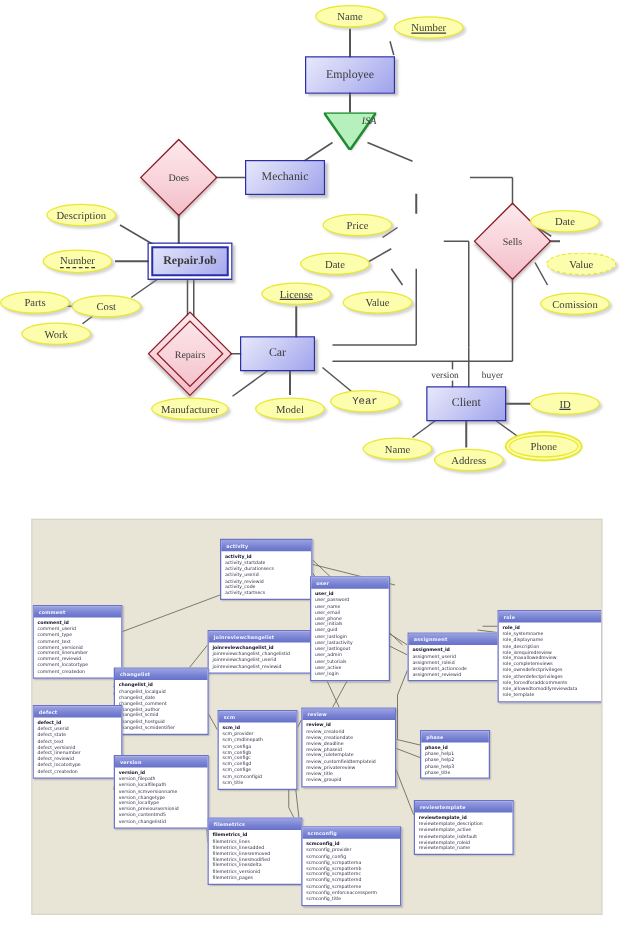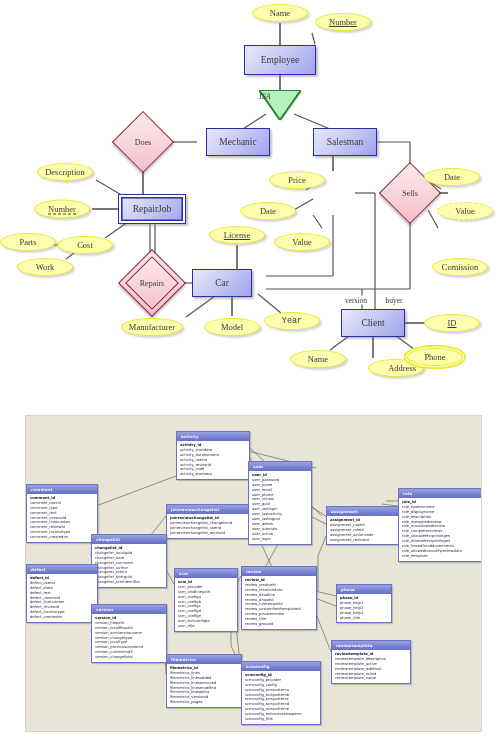--- a/index.html
+++ b/index.html
@@ -14,21 +14,21 @@
   .node{position:absolute;transform:translate(-50%,-50%);
         display:flex;align-items:center;justify-content:center;
         text-align:center;color:#3a3a3a;white-space:nowrap;}
 
   
   .entity{background:linear-gradient(135deg,#e7e8fb 0%,#c9cbf4 45%,#9fa3ec 100%);
           border:1.6px solid #2a2ea8;font-size:9.5px;
           box-shadow:2px 2px 2px rgba(120,120,120,.45);}
   .entity.weak{border:1.6px solid #2a2ea8;
           box-shadow:inset 0 0 0 2px #ffffff, inset 0 0 0 3.6px #2a2ea8,
-                     2px 2px 2px rgba(120,120,120,.45);}
+                     2px 2px 2px rgba(120,120,120,.45);font-weight:bold;}
 
   
   .rel{width:44px;height:44px;}
   .rel .dia{position:absolute;inset:0;
         background:linear-gradient(135deg,#fde9ec 0%,#f8d3da 55%,#f3bdc7 100%);
         border:1.6px solid #8d1b28;transform:rotate(45deg);
         box-shadow:2px 2px 2px rgba(120,120,120,.4);}
   .rel.weak .dia2{position:absolute;inset:5px;border:1.4px solid #8d1b28;
         transform:rotate(45deg);}
   .rel .lbl{position:relative;z-index:3;font-size:8px;color:#3a3a3a;}
@@ -36,21 +36,21 @@
   
   .isa{width:0;height:0;}
   .isa .tri{position:absolute;left:-21px;top:-13px;width:0;height:0;
         border-left:21px solid transparent;border-right:21px solid transparent;
         border-top:30px solid #b6f0bc;
         filter:drop-shadow(1.5px 1.5px 1px rgba(120,120,120,.45));}
   .isa .tri:after{content:"";position:absolute;left:-21px;top:-30px;width:0;height:0;
         border-left:21px solid transparent;border-right:21px solid transparent;
         border-top:30px solid transparent;}
   .isa .tribord{position:absolute;left:-21px;top:-13px;width:42px;height:30px;}
-  .isa .lbl{position:absolute;left:-21px;top:-11px;width:42px;text-align:left;
+  .isa .lbl{position:absolute;left:-21px;top:-11px;width:42px;text-align:right;
         font-size:8px;z-index:4;color:#3a3a3a;font-style:italic;}
 
   
   .attr{border-radius:50%;background:#fdfdae;border:1.6px solid #e8e82e;
         font-size:8.5px;padding:3px 7px;min-width:40px;
         box-shadow:2px 2px 2px rgba(150,150,150,.4);}
   .attr.key span{text-decoration:underline;}
   .attr.partialkey span{border-bottom:1.2px dashed #3a3a3a;}
   .attr.derived{border:1.6px dashed #e8e82e;}
   .attr.multi{box-shadow:0 0 0 1.6px #fdfdae, 0 0 0 3.2px #e8e82e,
@@ -140,25 +140,22 @@
       <line x1="404" y1="323" x2="430" y2="323"></line>
       <line x1="349" y1="336" x2="330" y2="350" stroke-width="1.2"></line>
       <line x1="373" y1="336" x2="373" y2="358"></line>
       <line x1="396" y1="336" x2="414" y2="349" stroke-width="1.2"></line>
     </g>
   </svg>
 
   <div class="node entity" style="left:280px;top:60px;width:70px;height:28px;">
     <span>Employee</span>
   </div>
-  <div class="node entity" style="left:228px;top:142px;width:62px;height:26px;margin-left:10px;">
+  <div class="node entity" style="left:228px;top:142px;width:62px;height:26px;">
     <span>Mechanic</span>
-  </div>
-  <div class="node entity" style="left:345px;top:142px;width:62px;height:26px;">
-    <span>Salesman</span>
   </div>
   <div class="node entity weak" style="left:152px;top:209px;width:66px;height:28px;">
     <span>RepairJob</span>
   </div>
   <div class="node entity" style="left:222px;top:283px;width:58px;height:26px;">
     <span>Car</span>
   </div>
   <div class="node entity" style="left:373px;top:323px;width:62px;height:26px;">
     <span>Client</span>
   </div>
@@ -211,45 +208,45 @@
     </div>
   <div class="node attr" style="left:232px;top:327px;">
     <span>Model</span>
     </div>
   <div class="node attr" style="left:292px;top:321px;font-family:Liberation Mono, monospace;">
     <span>Year</span>
     </div>
   <div class="node attr key" style="left:237px;top:235px;">
     <span>License</span>
     </div>
-  <div class="node attr" style="left:297px;top:180px;">
+  <div class="node attr" style="left:286px;top:180px;">
     <span>Price</span>
     </div>
   <div class="node attr" style="left:268px;top:211px;">
     <span>Date</span>
     </div>
   <div class="node attr" style="left:302px;top:242px;">
     <span>Value</span>
     </div>
   <div class="node attr" style="left:452px;top:177px;">
     <span>Date</span>
     </div>
   <div class="node attr derived" style="left:465px;top:211px;">
     <span>Value</span>
     </div>
-  <div class="node attr" style="left:460px;top:243px;margin-top:24px;">
+  <div class="node attr" style="left:460px;top:243px;">
     <span>Comission</span>
     </div>
   <div class="node attr key" style="left:452px;top:323px;">
     <span>ID</span>
     </div>
   <div class="node attr" style="left:318px;top:359px;">
     <span>Name</span>
     </div>
-  <div class="node attr" style="left:396px;top:368px;justify-content:flex-end;">
+  <div class="node attr" style="left:375px;top:368px;">
     <span>Address</span>
     </div>
   <div class="node attr multi" style="left:435px;top:357px;">
     <span>Phone</span>
     </div>
 
   <div class="edgelabel" style="left:356px;top:300px;">version</div>
   <div class="edgelabel" style="left:394px;top:300px;">buyer</div>
 </div>
 

